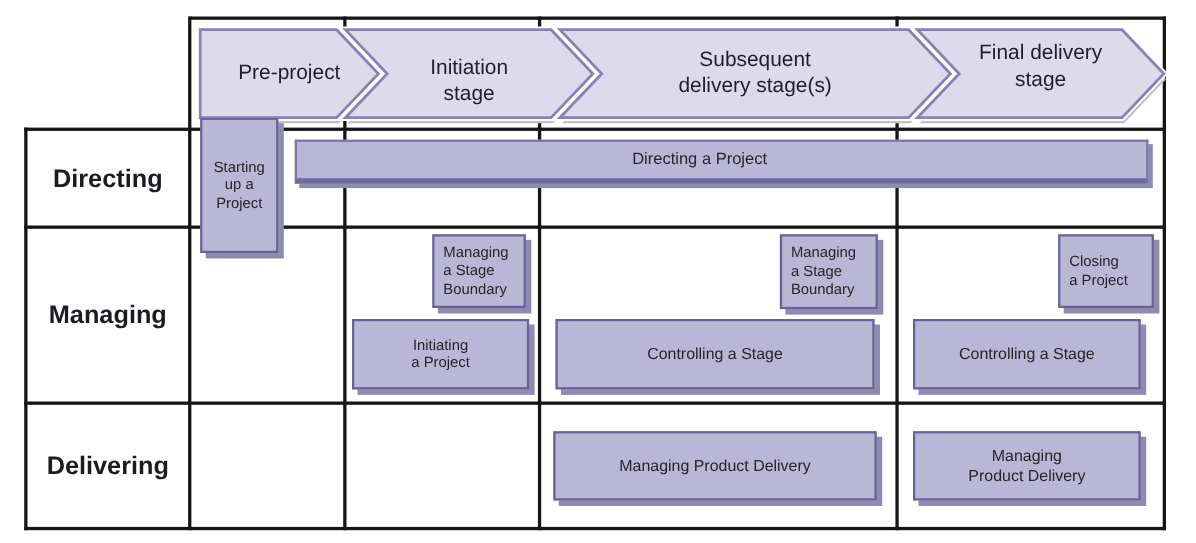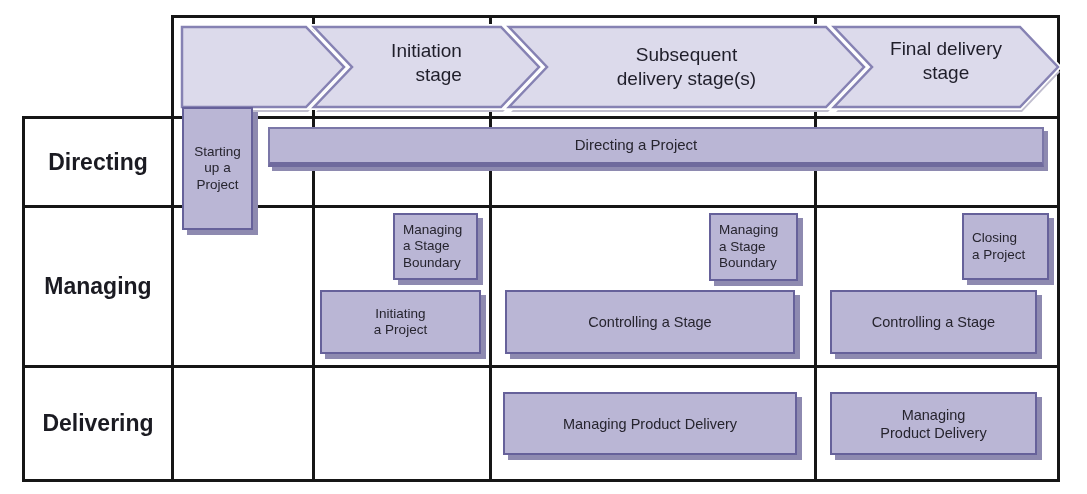--- a/index.html
+++ b/index.html
@@ -61,21 +61,22 @@
     <polygon points="12,7 136,7 174,47 136,87 12,87" fill="none" stroke="#ffffff" stroke-width="6"></polygon>
     <polygon points="12,7 136,7 174,47 136,87 12,87" fill="#dcdaeb" stroke="#8682b3" stroke-width="2.5"></polygon>
     <polygon points="144,7 331,7 369,47 331,87 144,87 182,47" fill="none" stroke="#ffffff" stroke-width="6"></polygon>
     <polygon points="144,7 331,7 369,47 331,87 144,87 182,47" fill="#dcdaeb" stroke="#8682b3" stroke-width="2.5"></polygon>
     <polygon points="339,7 656,7 694,47 656,87 339,87 377,47" fill="none" stroke="#ffffff" stroke-width="6"></polygon>
     <polygon points="339,7 656,7 694,47 656,87 339,87 377,47" fill="#dcdaeb" stroke="#8682b3" stroke-width="2.5"></polygon>
     <polygon points="664,7 850,7 888,47 850,87 664,87 702,47" fill="none" stroke="#ffffff" stroke-width="6"></polygon>
     <polygon points="664,7 850,7 888,47 850,87 664,87 702,47" fill="#dcdaeb" stroke="#8682b3" stroke-width="2.5"></polygon>
   </svg>
 
-  <div class="stage-label" style="left:314px;top:23px;width:225px;height:80px;text-align:right;">Initiation
+  <div class="stage-label" style="left:182px;top:27px;width:162px;height:80px;">Pre-project</div>
+  <div class="stage-label" style="left:314px;top:34px;width:225px;height:80px;">Initiation
 stage</div>
   <div class="stage-label" style="left:509px;top:27px;width:355px;height:80px;">Subsequent
 delivery stage(s)</div>
   <div class="stage-label" style="left:834px;top:27px;width:224px;height:67px;">Final delivery
 stage</div>
 
   <div class="row-label" style="left:25px;top:119px;width:146px;height:86px;">Directing</div>
   <div class="row-label" style="left:25px;top:208px;width:146px;height:157px;">Managing</div>
   <div class="row-label" style="left:25px;top:368px;width:146px;height:111px;border-radius:26px;">Delivering</div>
 

